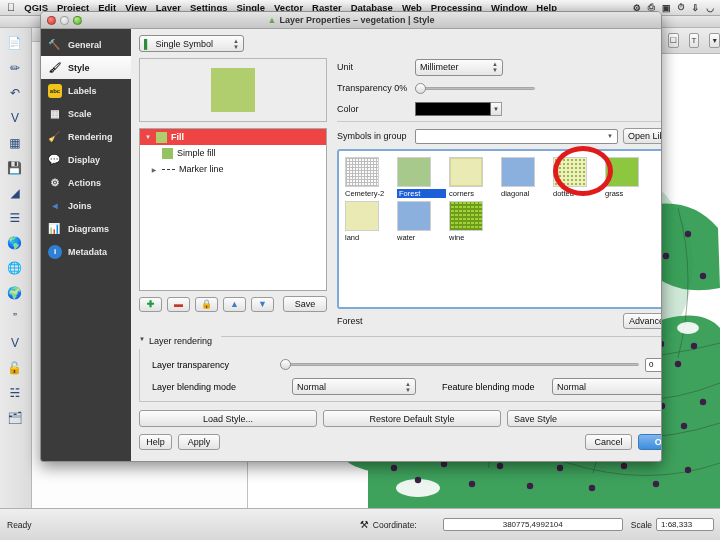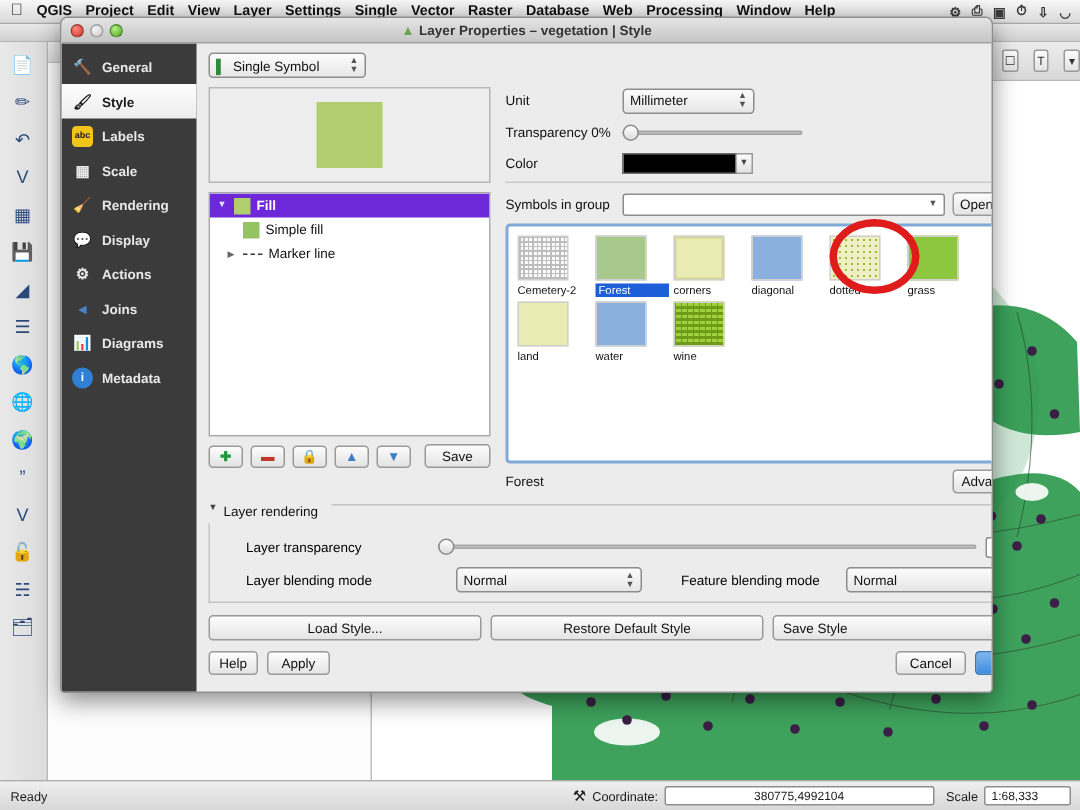--- a/index.html
+++ b/index.html
@@ -62,21 +62,21 @@
   }
   .canvas-btn {
     width:18px; height:15px; border:1px solid #9a9a9a; border-radius:2px;
     background:linear-gradient(#fdfdfd,#e2e2e2);
     display:flex; align-items:center; justify-content:center; font-size:8px; color:#333;
   }
   .map-art { position:absolute; left:0; top:0; width:472px; height:492px; }
 
   
   .statusbar {
-    position:absolute; left:0; bottom:0; width:720px; height:20px;
+    position:absolute; left:0; bottom:0; width:720px; height:32px;
     background: linear-gradient(#efefef,#d8d8d8);
     border-top:1px solid #b0b0b0;
     display:flex; align-items:center; font-size:8.5px; color:#1a1a1a;
   }
   .statusbar .ready { padding-left:7px; }
   .statusbar .sb-spacer { flex:1; }
   .sb-field {
     background:#fff; border:1px solid #8f8f8f; border-radius:2px;
     height:13px; line-height:11px; text-align:center; font-size:8px;
     padding:0 4px;
@@ -148,21 +148,21 @@
   .preview-swatch { width:44px; height:44px; background:#b0ce6e; }
 
   .layer-tree {
     margin-top:6px; height:163px; background:#fff;
     border:1px solid #a8a8a8; overflow:hidden;
   }
   .tree-row {
     height:16px; display:flex; align-items:center; gap:4px;
     font-size:9px; color:#111; padding-left:4px;
   }
-  .tree-row.sel { background:#6d28d9; color:#fff; font-weight:bold; }
+  .tree-row.sel { background:#ef4444; color:#fff; font-weight:bold; }
   .tw { width:8px; font-size:6px; color:#666; text-align:center; }
   .tree-row.sel .tw { color:#dbe7ff; }
   .sw { width:11px; height:11px; flex-shrink:0; }
   .dashline { width:13px; border-top:1px dashed #3a3a3a; height:0; }
 
   .tree-toolbar { margin-top:5px; display:flex; align-items:center; gap:5px; }
   .tbtn {
     width:23px; height:15px; border:1px solid #9a9a9a; border-radius:3px;
     background:linear-gradient(#fcfcfc,#e3e3e3);
     display:flex; align-items:center; justify-content:center; font-size:9px;
@@ -213,21 +213,21 @@
   .sym-footer { display:flex; align-items:center; margin-top:4px; }
   .sym-footer .cur { font-size:9px; color:#111; }
   .adv-btn { margin-left:auto; width:62px; }
 
   
   .render-sec { margin-top:7px; }
   .sec-title { display:flex; gap:4px; font-size:9px; color:#111; }
   .sec-title .tri { font-size:6px; color:#444; }
   .sec-line { flex:1; height:1px; background:#c4c4c4; margin-left:5px; }
   .render-body {
-    border:1px solid #c4c4c4; border-top:none; padding:7px 8px 6px 24px; margin-top:3px;
+    border:1px solid #c4c4c4; border-top:none; padding:7px 8px 6px 12px; margin-top:3px;
   }
   .rrow { display:flex; align-items:center; font-size:9px; height:17px; }
   .rrow .rlab { width:128px; }
   .spin {
     width:21px; height:14px; background:#fff; border:1px solid #8d8d8d; border-radius:2px;
     font-size:8px; display:flex; align-items:center; padding-left:3px;
   }
   .spin-arrows {
     width:10px; height:14px; border:1px solid #9a9a9a; border-left:none; border-radius:0 2px 2px 0;
     background:linear-gradient(#fbfbfb,#e2e2e2); display:flex; flex-direction:column;
@@ -676,18 +676,18 @@
     </div>
 
     <div class="annot-circle"></div>
   </div>
 
   <div class="statusbar">
     <span class="ready">Ready</span>
     <span class="sb-spacer"></span>
     <span style="margin-right:4px;font-size:10px;">⚒</span>
     <span class="sb-label">Coordinate:</span>
-    <span class="sb-field" style="width:180px;margin-right:8px;">380775,4992104</span>
+    <span class="sb-field" style="width:180px;margin-right:8px;margin-left:22px;">380775,4992104</span>
     <span class="sb-label">Scale</span>
     <span class="sb-field" style="width:58px;margin-right:6px;text-align:left;">1:68,333</span>
   </div>
 
 </div>
 
 </body></html>

